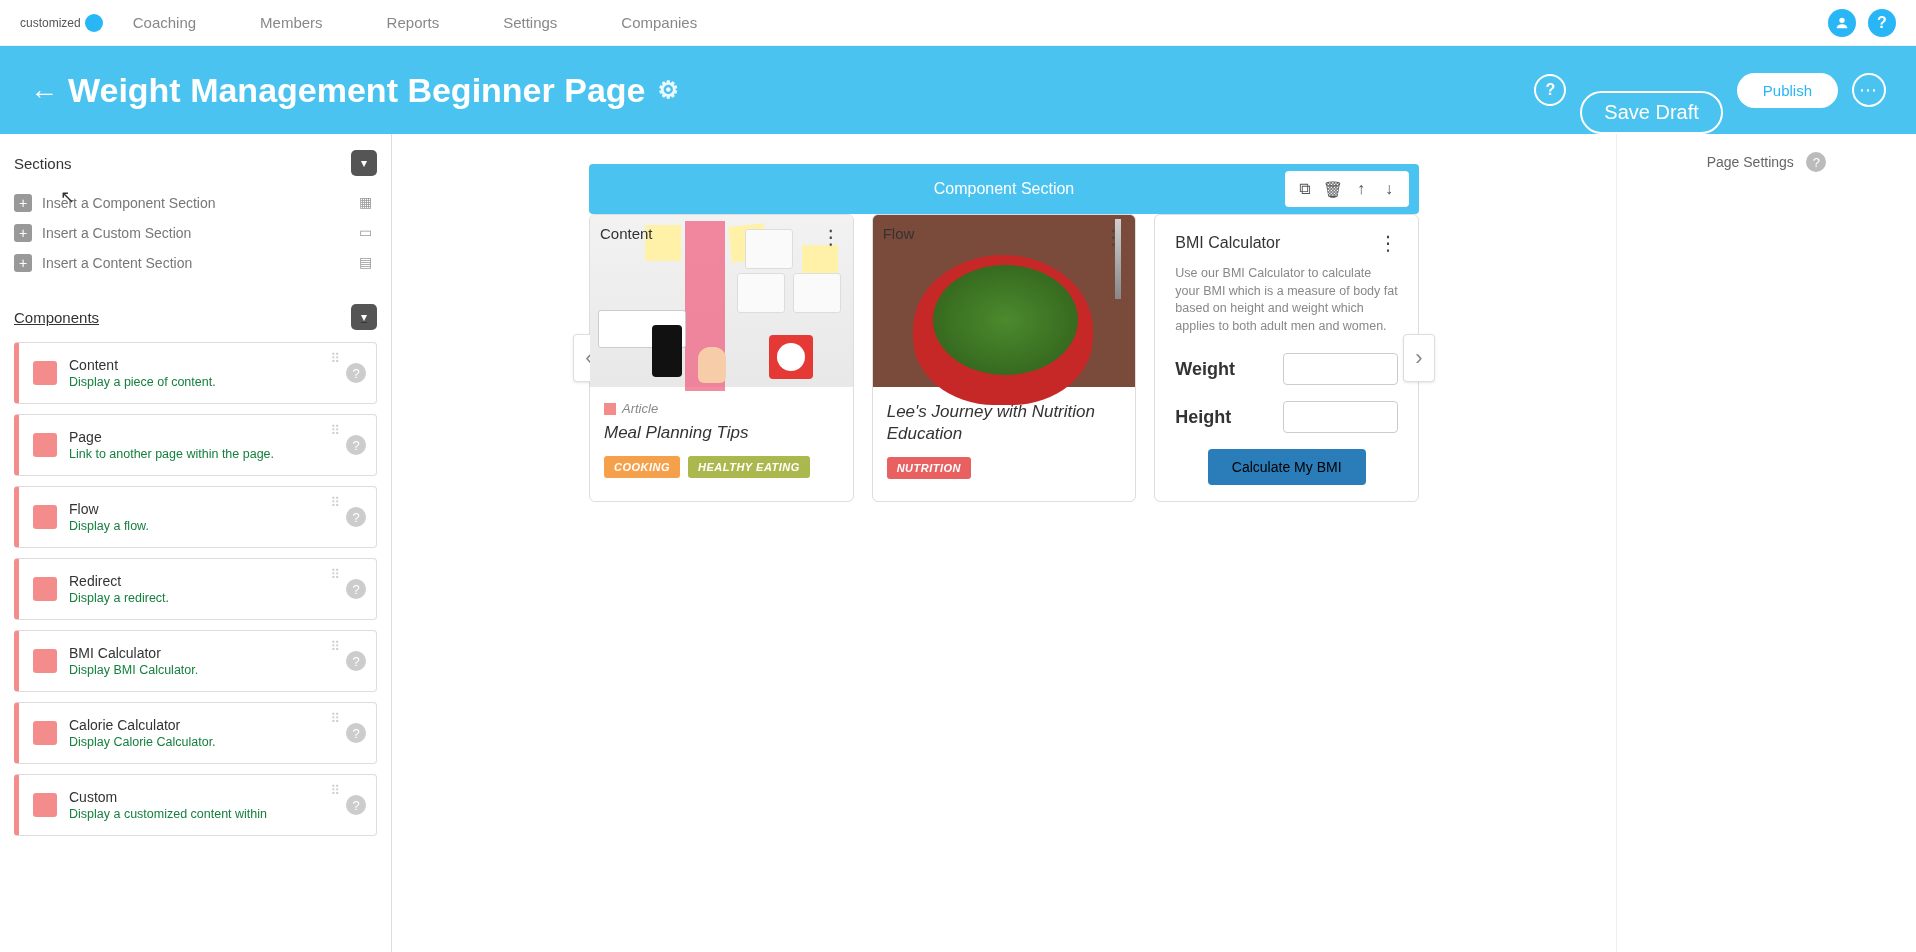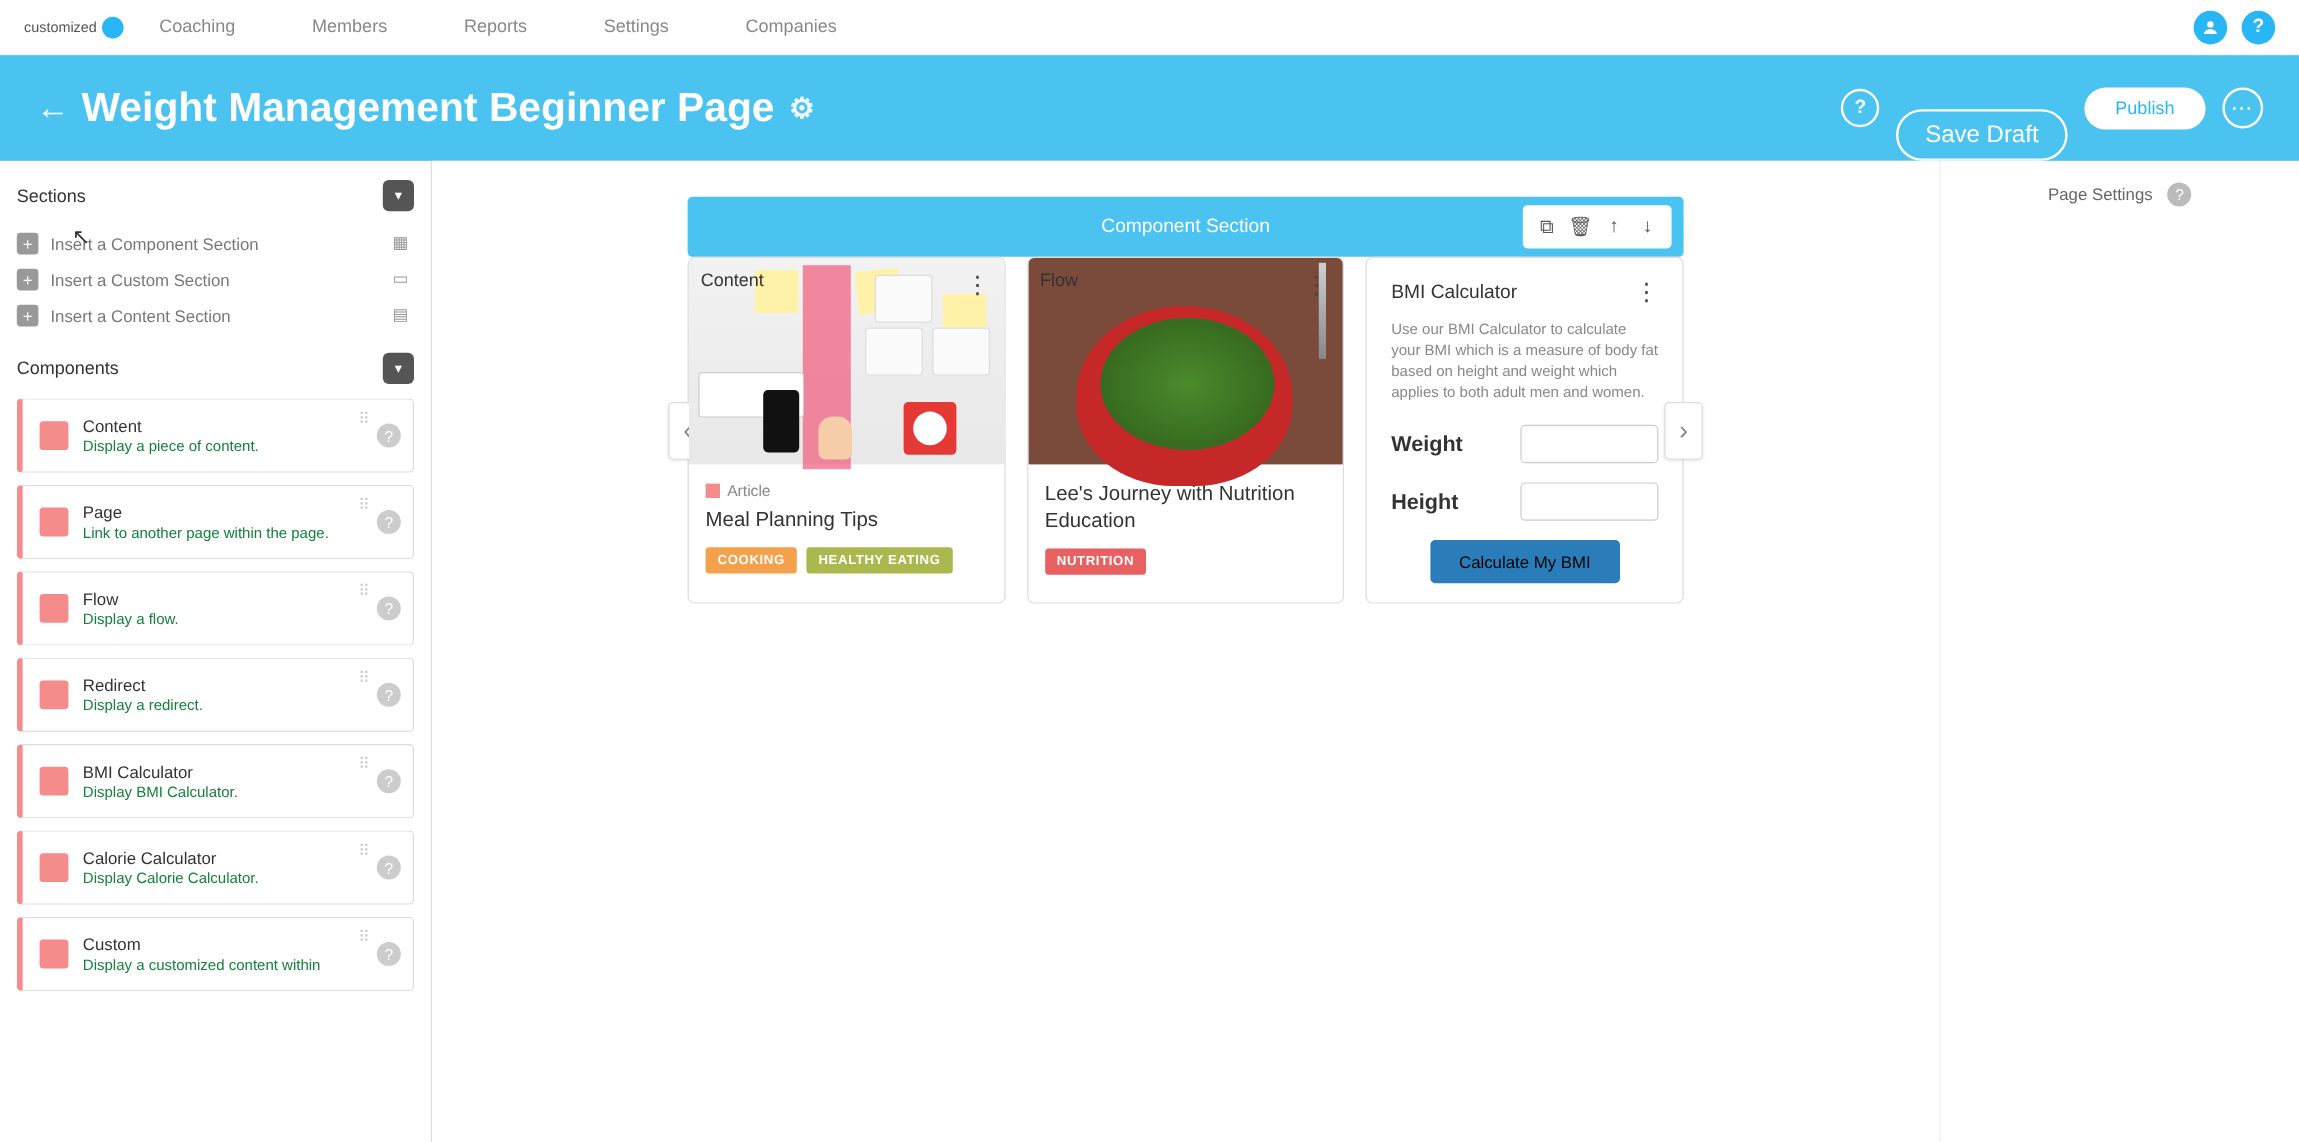--- a/index.html
+++ b/index.html
@@ -21,21 +21,21 @@
 .header-title { font-size: 34px; font-weight: 700; flex: 1; display: flex; align-items: center; gap: 12px; }
 .gear { font-size: 24px; opacity: 0.9; }
 .header-actions { display: flex; align-items: center; gap: 14px; }
 .help-circle { width: 32px; height: 32px; border: 2px solid #fff; border-radius: 50%; display: flex; align-items: center; justify-content: center; font-weight: bold; cursor: pointer; }
 .btn-outline { border: 2px solid #fff; color: #fff; background: transparent; border-radius: 30px; padding: 8px 22px; font-size: 20px; cursor: pointer; margin-top: 44px; }
 .btn-white { background: #fff; color: #29b6f6; border: none; border-radius: 30px; padding: 9px 26px; font-size: 15px; cursor: pointer; font-weight: 500; }
 .more-circle { width: 34px; height: 34px; border: 2px solid #fff; border-radius: 50%; display: flex; align-items: center; justify-content: center; cursor: pointer; font-size: 18px; letter-spacing: 2px; }
 
 
 .main { display: flex; height: calc(100vh - 134px); }
-.left-panel { width: 360px; border-right: 1px solid #ddd; overflow-y: auto; padding: 16px 14px; position: relative; }
+.left-panel { width: 392px; border-right: 1px solid #ddd; overflow-y: auto; padding: 16px 14px; position: relative; }
 .center-panel { flex: 1; background: #fff; padding: 30px 20px; overflow: auto; position: relative; }
 .right-panel { width: 300px; border-left: 1px solid #eee; padding: 18px; text-align: center; }
 
 
 .panel-header { display: flex; align-items: center; justify-content: space-between; margin-bottom: 12px; }
 .panel-title { font-size: 15px; font-weight: 500; color: #333; }
 .collapse-btn { width: 26px; height: 26px; background: #555; color: #fff; border-radius: 5px; display: flex; align-items: center; justify-content: center; cursor: pointer; font-size: 12px; }
 .insert-item { display: flex; align-items: center; gap: 10px; padding: 6px 0; color: #777; font-size: 14px; cursor: pointer; }
 .plus-box { width: 18px; height: 18px; background: #999; color: #fff; display: flex; align-items: center; justify-content: center; border-radius: 3px; font-size: 14px; }
 .insert-icon-right { width: 18px; height: 18px; color: #999; margin-left: auto; font-size: 14px; }
@@ -51,21 +51,21 @@
 .section-tools { position: absolute; right: 10px; top: 50%; transform: translateY(-50%); background: #fff; border-radius: 4px; display: flex; gap: 4px; padding: 6px 8px; }
 .tool-btn { width: 24px; height: 24px; color: #555; display: flex; align-items: center; justify-content: center; cursor: pointer; font-size: 16px; }
 .cards-row { display: flex; gap: 18px; max-width: 830px; margin: 0 auto; position: relative; }
 .nav-chevron { position: absolute; top: 50%; transform: translateY(-50%); width: 32px; height: 48px; background: #fff; border: 1px solid #ddd; border-radius: 4px; display: flex; align-items: center; justify-content: center; cursor: pointer; color: #888; font-size: 22px; box-shadow: 0 1px 3px rgba(0,0,0,0.1); }
 .nav-chevron.left { left: -16px; }
 .nav-chevron.right { right: -16px; }
 .card { flex: 1; border: 1px solid #ddd; border-radius: 6px; overflow: hidden; background: #fff; }
 .card-img { height: 172px; background: #e0e0e0; position: relative; }
 .card-label { position: absolute; top: 10px; left: 10px; font-size: 15px; color: #333; z-index: 2; }
 .card-menu { position: absolute; top: 10px; right: 12px; color: #444; font-size: 20px; cursor: pointer; z-index: 2; }
-.card-body { padding: 14px; }
+.card-body { padding: 14px; font-style: italic; }
 .card-type { display: flex; align-items: center; gap: 6px; font-size: 13px; color: #888; margin-bottom: 6px; }
 .ctype-dot { width: 12px; height: 12px; background: #f48c8c; }
 .card-title { font-size: 17px; color: #333; margin-bottom: 12px; line-height: 1.3; }
 .tags { display: flex; gap: 8px; }
 .tag { padding: 5px 10px; border-radius: 3px; font-size: 11px; font-weight: 700; color: #fff; letter-spacing: 0.5px; }
 .tag.orange { background: #f5a04a; }
 .tag.olive { background: #aab84e; }
 .tag.red { background: #e86060; }
 
 .bmi-body { padding: 16px 20px; }
@@ -167,21 +167,21 @@
       <span class="plus-box">+</span>
       <span>Insert a Custom Section</span>
       <span class="insert-icon-right">▭</span>
     </div>
     <div class="insert-item">
       <span class="plus-box">+</span>
       <span>Insert a Content Section</span>
       <span class="insert-icon-right">▤</span>
     </div>
 
-    <div class="panel-header" style="margin-top:16px;">
+    <div class="panel-header" style="margin-top:26px;text-decoration:underline;">
       <span class="panel-title">Components</span>
       <span class="collapse-btn">▾</span>
     </div>
 
     <div class="comp-card">
       <span class="comp-icon"></span>
       <span class="drag-handle">⠿</span>
       <span class="help-badge">?</span>
       <div class="comp-title">Content</div>
       <div class="comp-desc">Display a piece of content.</div>

